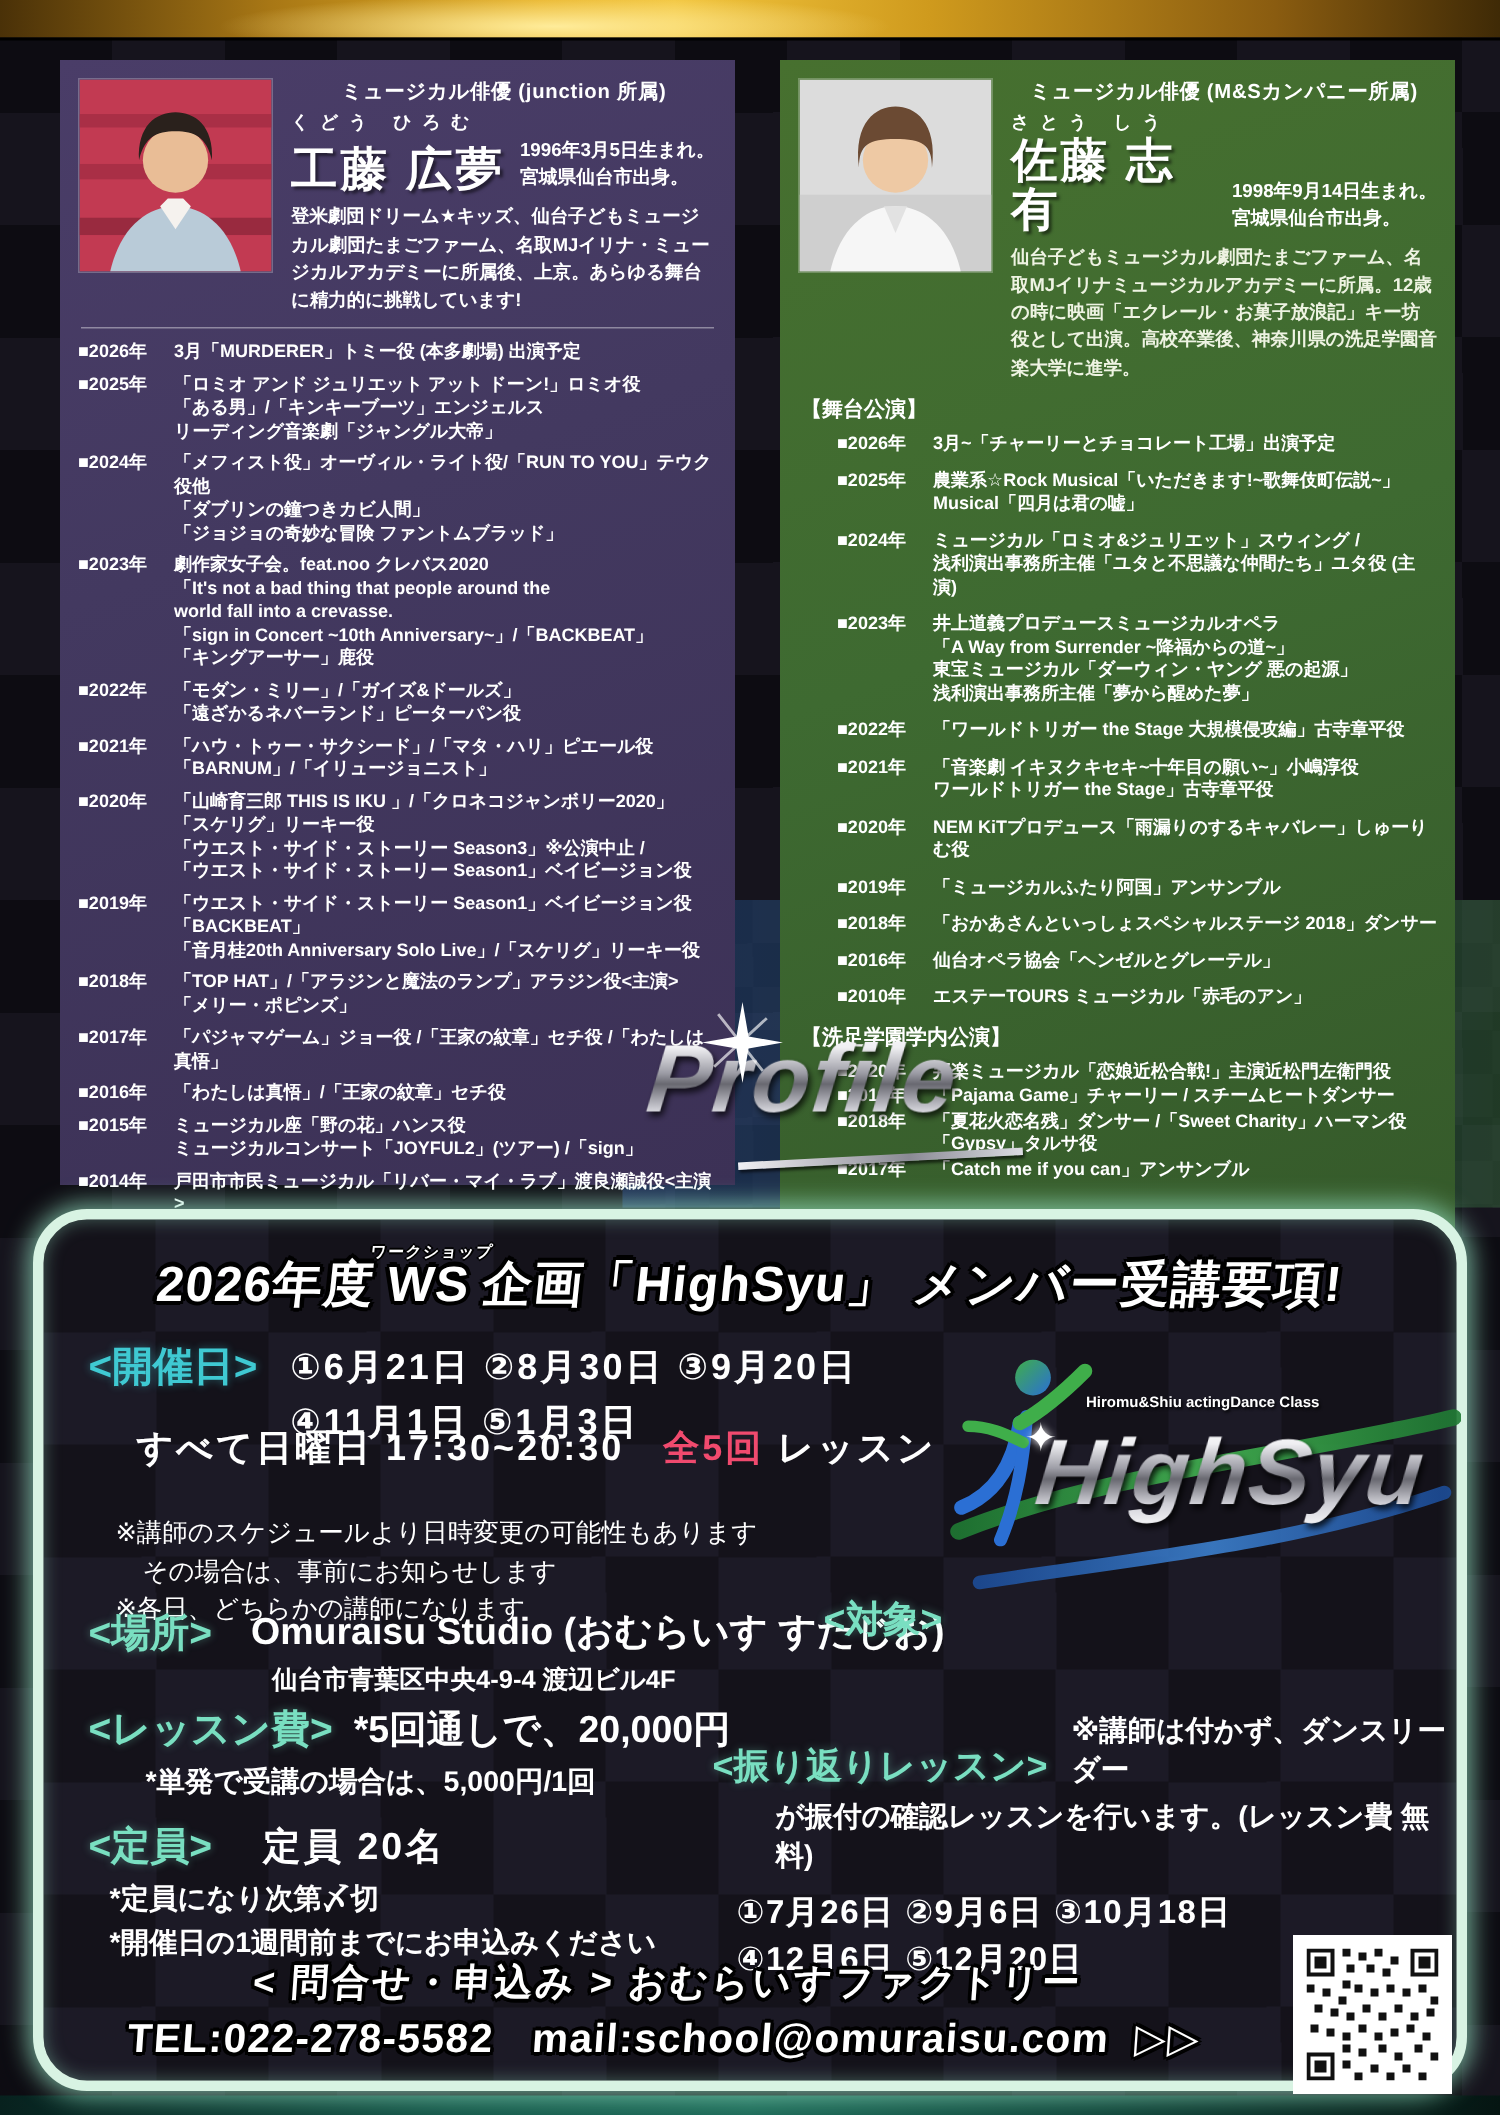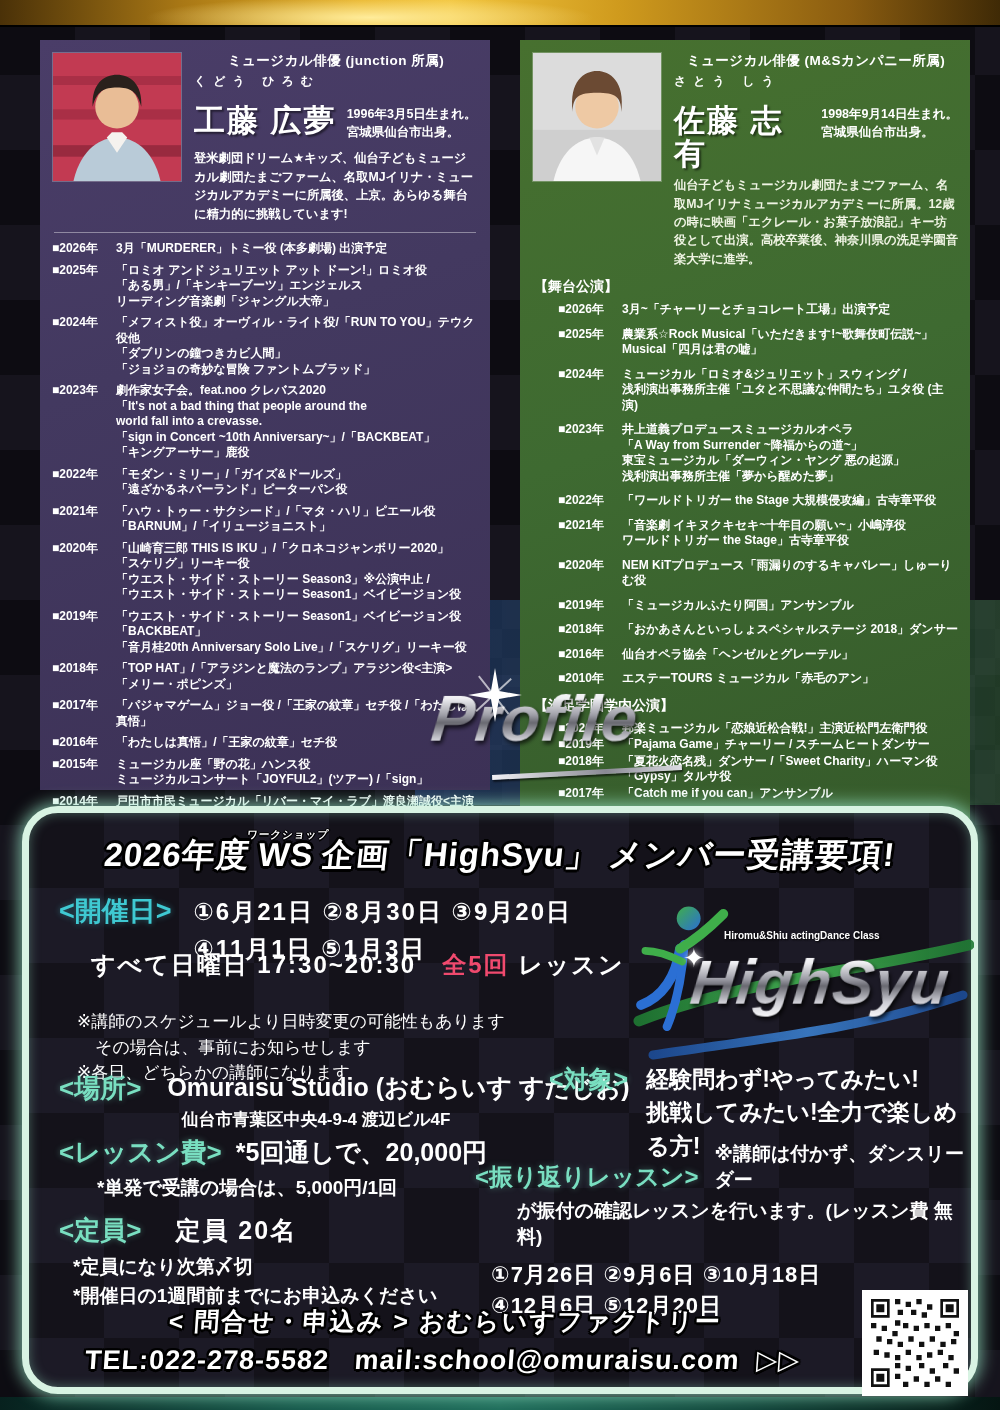--- a/index.html
+++ b/index.html
@@ -26,21 +26,21 @@
   
   .panel{position:absolute;top:40px;width:450px;box-sizing:border-box;padding:12px 12px 10px 12px;}
   .panel.left{left:40px;height:750px;background:linear-gradient(160deg,#4a3d68 0%,#433960 40%,#3c3156 100%);}
   .panel.right{left:520px;height:810px;background:linear-gradient(160deg,#47702f 0%,#3e6a31 45%,#35592a 100%);}
   .ph-head{display:flex;gap:12px;}
   .photo{flex:0 0 128px;height:128px;border:1px solid rgba(255,255,255,.25);}
   .photo svg{display:block;width:100%;height:100%;}
   .head-txt{flex:1;min-width:0;}
   .affil{font-size:13.5px;font-weight:bold;letter-spacing:.5px;text-align:center;}
   .furi{font-size:12px;font-weight:bold;letter-spacing:7px;margin-top:3px;}
-  .name-row{display:flex;align-items:flex-start;gap:10px;margin-top:15px;}
+  .name-row{display:flex;align-items:flex-end;gap:10px;margin-top:1px;}
   .pname{font-size:31px;font-weight:bold;letter-spacing:2px;line-height:1.05;text-shadow:2px 2px 2px rgba(0,0,0,.5);}
   .birth{font-size:12.5px;font-weight:bold;line-height:1.45;padding-bottom:2px;white-space:nowrap;}
   .bio{font-size:12.3px;font-weight:bold;line-height:1.5;margin-top:6px;}
   .panel.right .bio{color:#eef3e2;}
   .divider{height:1px;background:rgba(255,255,255,.4);margin:9px 2px 8px 2px;}
   .stage-label{font-size:14px;font-weight:bold;margin:10px 0 6px 2px;}
   .credits{font-size:12px;font-weight:bold;line-height:15.5px;}
   .credit{display:flex;margin-bottom:6px;}
   .panel.right .credit{margin-bottom:9px;}
   .credits.tight .credit{margin-bottom:1px;}
@@ -480,24 +480,20 @@
       <span class="cap-main">定員 20名</span>
     </div>
     <div class="cap-notes">
       <div>*定員になり次第〆切</div>
       <div>*開催日の1週間前までにお申込みください</div>
     </div>
   </div>
 
   <div class="sec-target">
     <span class="sec-label lbl-mint">&lt;対象&gt;</span>
-    <div class="target-txt">
-      <div>経験問わず!やってみたい!</div>
-      <div>挑戦してみたい!全力で楽しめる方!</div>
-    </div>
   </div>
 
   <div class="sec-review">
     <div class="review-row">
       <span class="sec-label lbl-mint">&lt;振り返りレッスン&gt;</span>
       <span class="review-note1">※講師は付かず、ダンスリーダー</span>
     </div>
     <div class="review-note2">が振付の確認レッスンを行います。(レッスン費 無料)</div>
     <div class="review-dates">
       <div>①7月26日 ②9月6日 ③10月18日</div>

